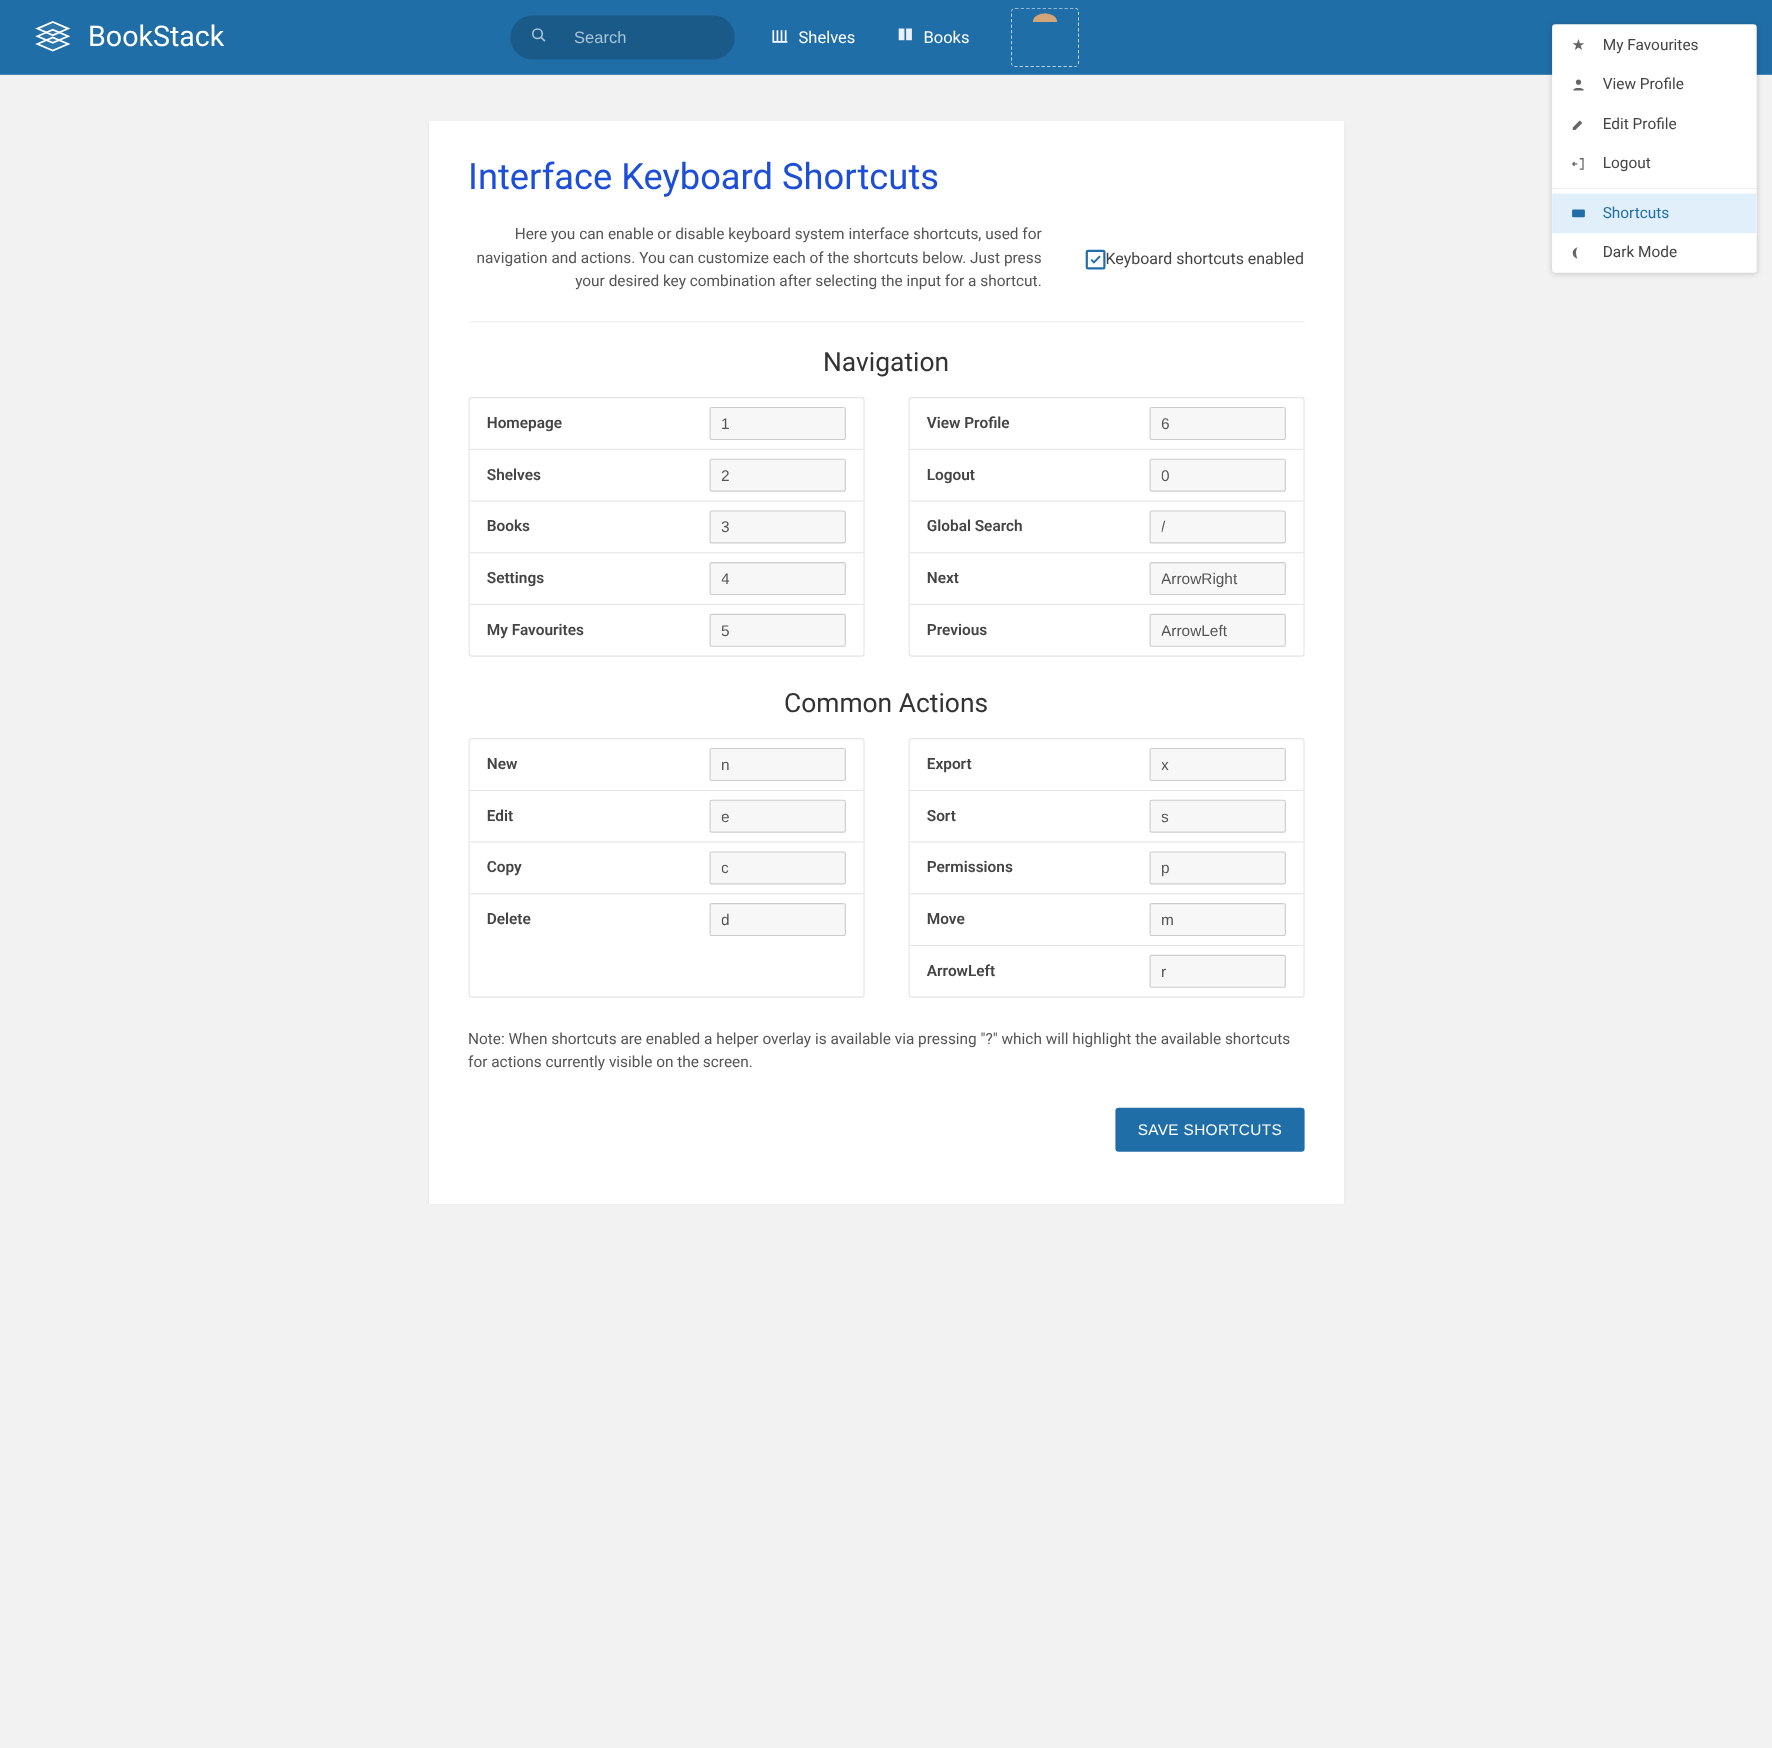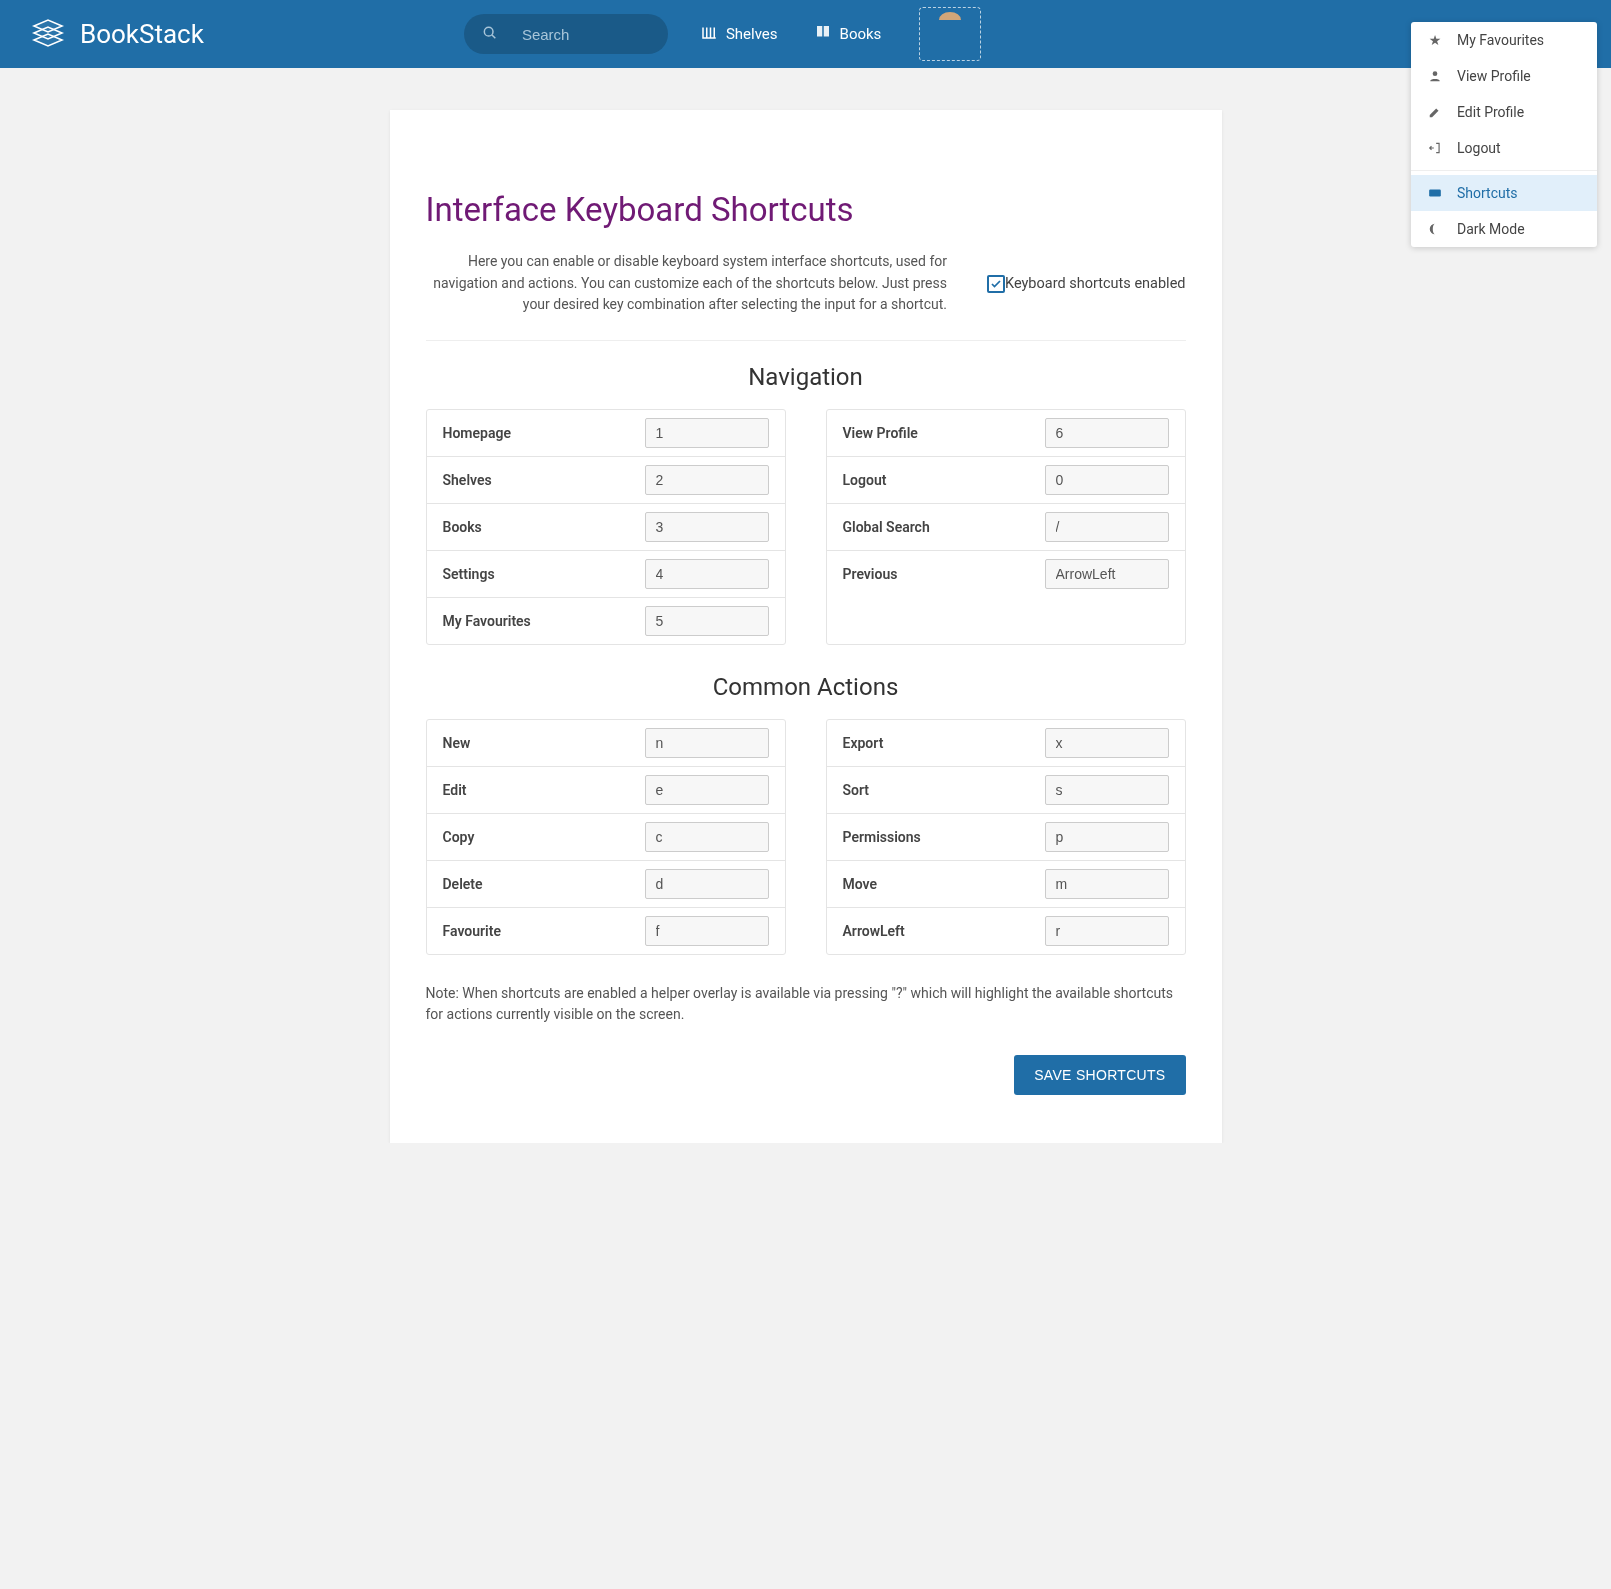--- a/index.html
+++ b/index.html
@@ -107,23 +107,22 @@
 .container {
   max-width: 832px;
   margin: 42px auto 0;
   background: #fff;
   box-shadow: 0 1px 3px rgba(0,0,0,0.08);
   padding: 32px 36px 48px;
 }
 h1.page-title {
   font-size: 33px;
   font-weight: 400;
-  color: #701a75;
+  color: #1d4ed8;
   margin-bottom: 22px;
-  margin-top: 48px;
 }
 .intro-row {
   display: flex;
   gap: 40px;
   align-items: center;
   padding-bottom: 24px;
   border-bottom: 1px solid #eee;
   margin-bottom: 22px;
 }
 .intro-text {
@@ -359,20 +358,24 @@
         </div>
         <div class="row">
           <span class="row-label">Logout</span>
           <input type="text" value="0" style="">
         </div>
         <div class="row">
           <span class="row-label">Global Search</span>
           <input type="text" value="/" style="">
         </div>
         <div class="row">
+          <span class="row-label">Next</span>
+          <input type="text" value="ArrowRight" style="">
+        </div>
+        <div class="row">
           <span class="row-label">Previous</span>
           <input type="text" value="ArrowLeft" style="">
         </div>
       </div>
   </div>
 
   <h2 class="section-title">Common Actions</h2>
   <div class="two-col">
     <div class="col" id="act-left">
         <div class="row">
@@ -384,24 +387,20 @@
           <input type="text" value="e" style="">
         </div>
         <div class="row">
           <span class="row-label">Copy</span>
           <input type="text" value="c" style="">
         </div>
         <div class="row">
           <span class="row-label">Delete</span>
           <input type="text" value="d" style="">
         </div>
-        <div class="row">
-          <span class="row-label">Favourite</span>
-          <input type="text" value="f" style="">
-        </div>
       </div>
     <div class="col" id="act-right">
         <div class="row">
           <span class="row-label">Export</span>
           <input type="text" value="x" style="">
         </div>
         <div class="row">
           <span class="row-label">Sort</span>
           <input type="text" value="s" style="">
         </div>

